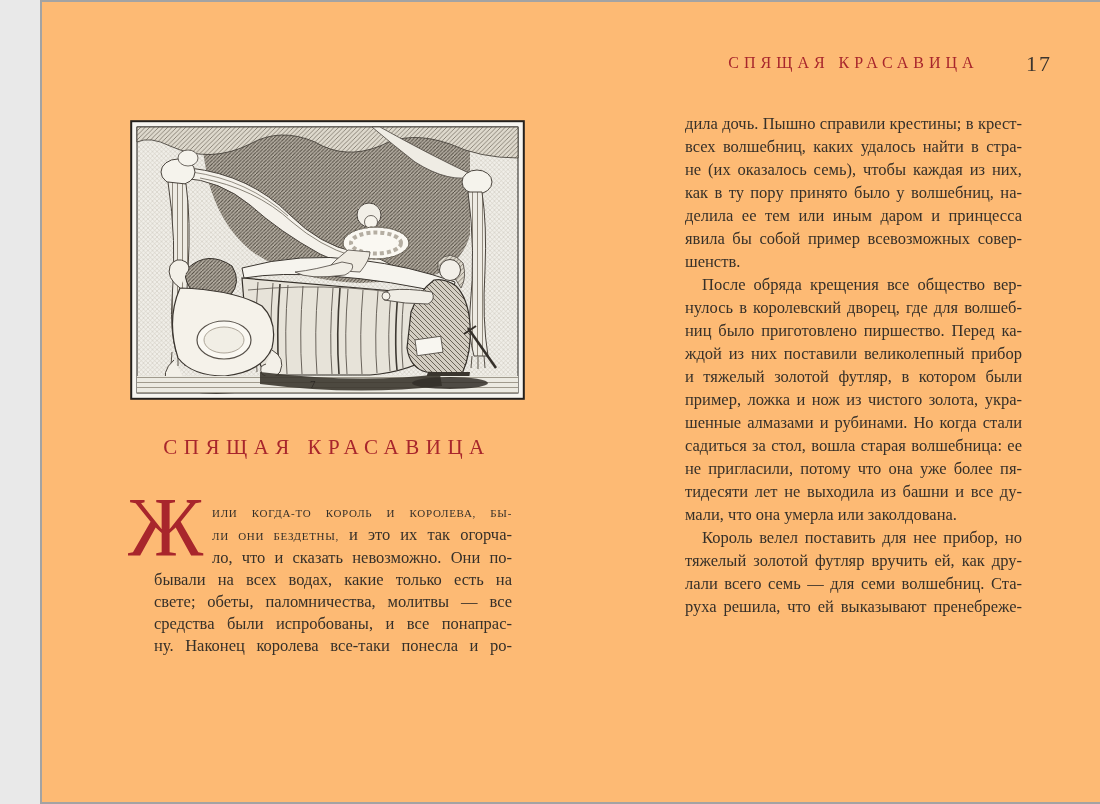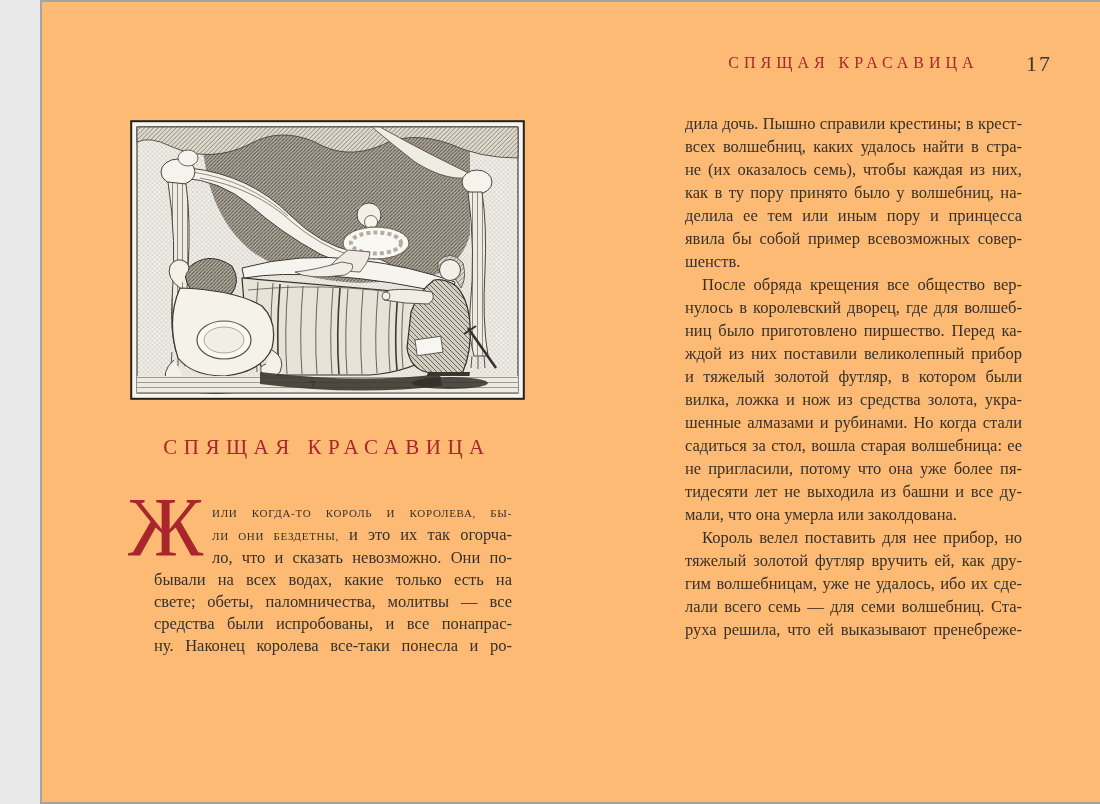--- a/index.html
+++ b/index.html
@@ -168,34 +168,33 @@
         <div class="line">средства были испробованы, и все понапрас-</div>
         <div class="line">ну. Наконец королева все-таки понесла и ро-</div>
       </div>
   </div>
 
   <div class="right-text">
       <div class="line">дила дочь. Пышно справили крестины; в крест-</div>
       <div class="line">всех волшебниц, каких удалось найти в стра-</div>
       <div class="line">не (их оказалось семь), чтобы каждая из них,</div>
       <div class="line">как в ту пору принято было у волшебниц, на-</div>
-      <div class="line">делила ее тем или иным пору и принцесса</div>
+      <div class="line">делила ее тем или иным даром и принцесса</div>
       <div class="line">явила бы собой пример всевозможных совер-</div>
       <div class="line endline">шенств.</div>
       <div class="line indent">После обряда крещения все общество вер-</div>
       <div class="line">нулось в королевский дворец, где для волшеб-</div>
       <div class="line">ниц было приготовлено пиршество. Перед ка-</div>
       <div class="line">ждой из них поставили великолепный прибор</div>
       <div class="line">и тяжелый золотой футляр, в котором были</div>
-      <div class="line">вилка, ложка и нож из средства золота, укра-</div>
+      <div class="line">пример, ложка и нож из чистого золота, укра-</div>
       <div class="line">шенные алмазами и рубинами. Но когда стали</div>
       <div class="line">садиться за стол, вошла старая волшебница: ее</div>
       <div class="line">не пригласили, потому что она уже более пя-</div>
       <div class="line">тидесяти лет не выходила из башни и все ду-</div>
       <div class="line endline">мали, что она умерла или заколдована.</div>
       <div class="line indent">Король велел поставить для нее прибор, но</div>
       <div class="line">тяжелый золотой футляр вручить ей, как дру-</div>
-      <div class="line">гим волшебницам, уже не удалось, ибо их сде-</div>
       <div class="line">лали всего семь — для семи волшебниц. Ста-</div>
       <div class="line">руха решила, что ей выказывают пренебреже-</div>
     </div>
 
 </div>
 
 </body></html>

